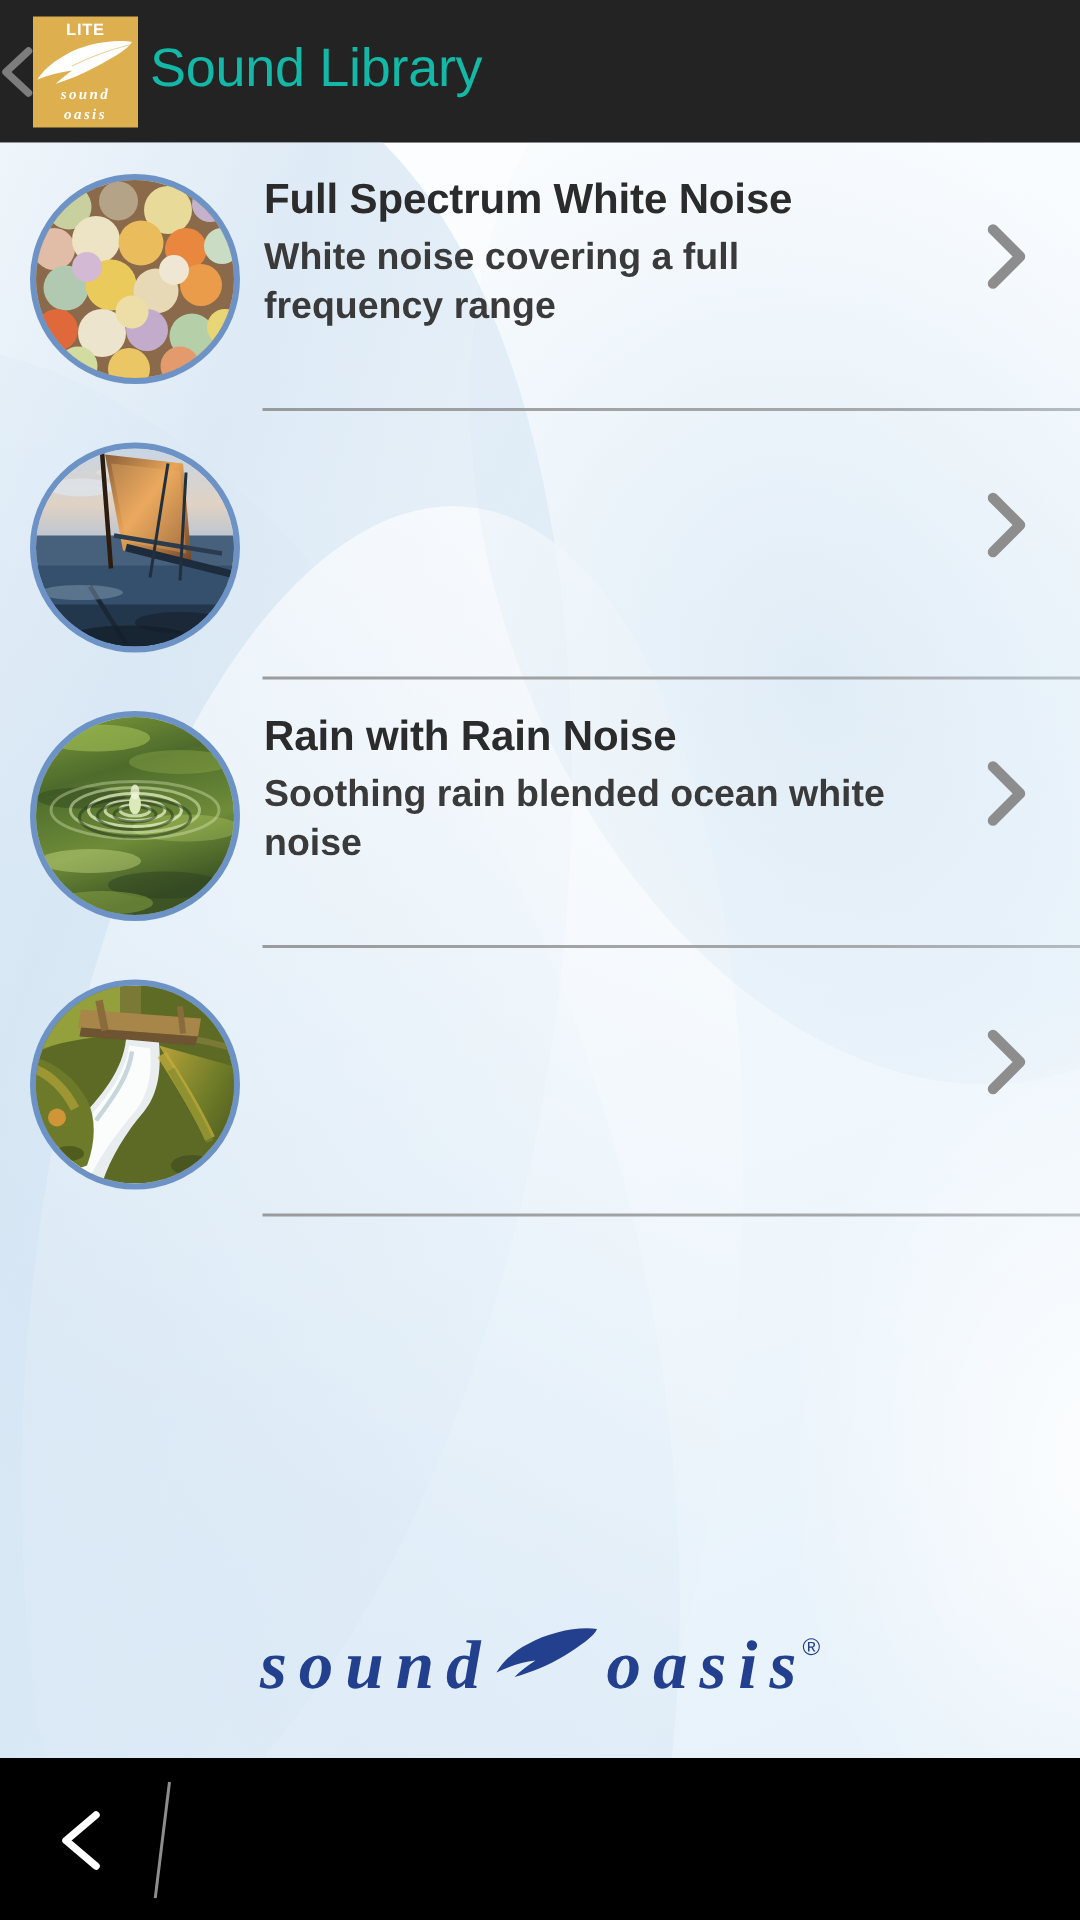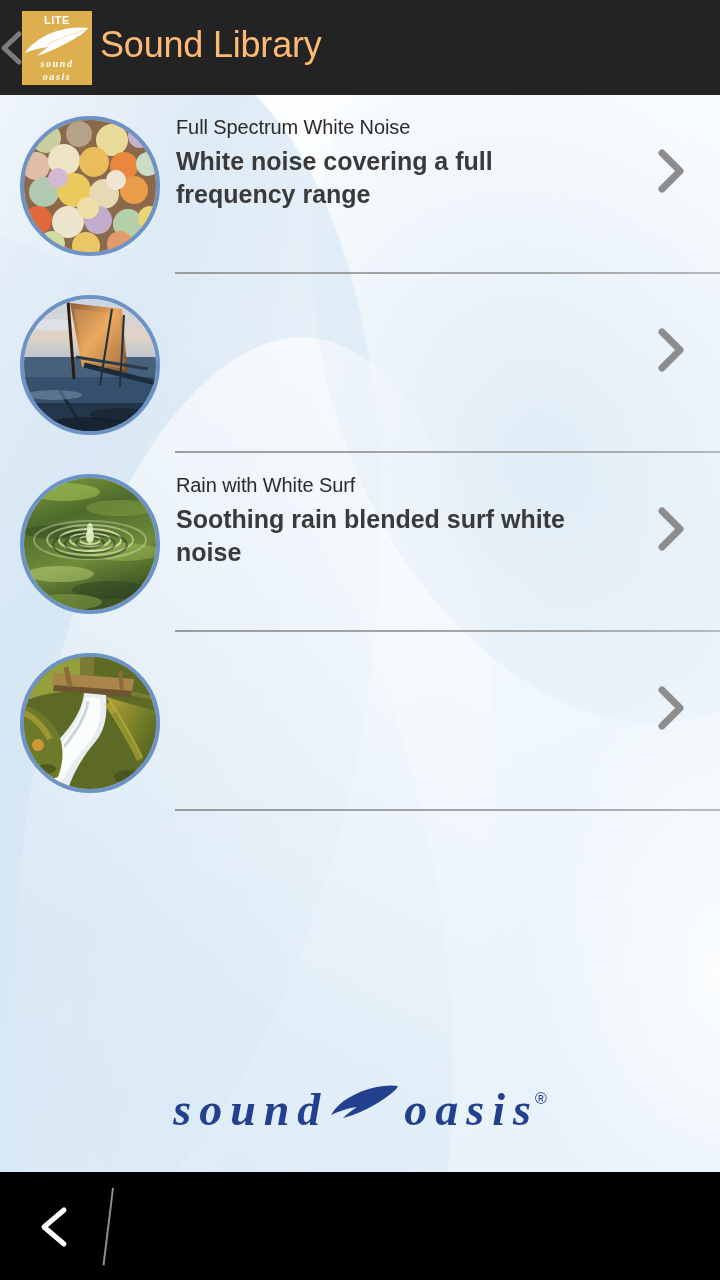--- a/index.html
+++ b/index.html
@@ -50,21 +50,21 @@
     text-align:center;
     color:#fff; font-style:italic; font-weight:bold;
     font-size:10px; letter-spacing:1.6px;
     font-family:"Liberation Serif", serif;
   }
   #brand-sound{ top:47px; }
   #brand-oasis{ top:60px; }
 
   #header-title{
     position:absolute; left:100px; top:24px;
-    font-size:36px; color:#fdba74;
+    font-size:36px; color:#14b8a6;
     font-weight:400; letter-spacing:-0.2px;
     font-family:"Liberation Sans", sans-serif;
     white-space:nowrap;
   }
 
   
   #content{
     position:absolute; top:95px; left:0;
     width:720px; height:1077px;
     overflow:hidden;
@@ -136,22 +136,22 @@
   }
   .thumb .art{ position:absolute; inset:0; }
 
   .row-text{
     margin-left:16px;
     margin-top:20px;
     width:480px;
     flex:0 0 auto;
   }
   .row-title{
-    font-size:20px;
-    font-weight:normal;
+    font-size:28px;
+    font-weight:bold;
     color:#2b2b2b;
     line-height:1.28;
     letter-spacing:-0.1px;
     white-space:nowrap;
   }
   .row-desc{
     font-size:25px;
     font-weight:700;
     color:#3a3a3a;
     line-height:1.32;
@@ -390,22 +390,22 @@
                 <ellipse cx="66" cy="65" rx="14" ry="5" stroke-width="2"></ellipse>
                 <ellipse cx="66" cy="66" rx="25" ry="9" stroke-width="2"></ellipse>
                 <ellipse cx="66" cy="67" rx="37" ry="13" stroke-width="2"></ellipse>
               </g>
               <ellipse cx="66" cy="58" rx="4" ry="7" fill="#dce9b8"></ellipse>
               <ellipse cx="66" cy="50" rx="3" ry="5" fill="#eef5d8" opacity="0.8"></ellipse>
             </svg>
           </div>
         </div>
         <div class="row-text">
-          <div class="row-title">Rain with White Surf</div>
-          <div class="row-desc">Soothing rain blended surf white noise</div>
+          <div class="row-title">Rain with Rain Noise</div>
+          <div class="row-desc">Soothing rain blended ocean white noise</div>
         </div>
         <div class="chev">
           <svg viewBox="0 0 40 52" width="40" height="52">
             <polyline points="12,8 30,26 12,44" fill="none" stroke="#8d8d8d" stroke-width="7" stroke-linecap="round" stroke-linejoin="round"></polyline>
           </svg>
         </div>
         <div class="divider"></div>
       </div>
 
       <div class="row">

